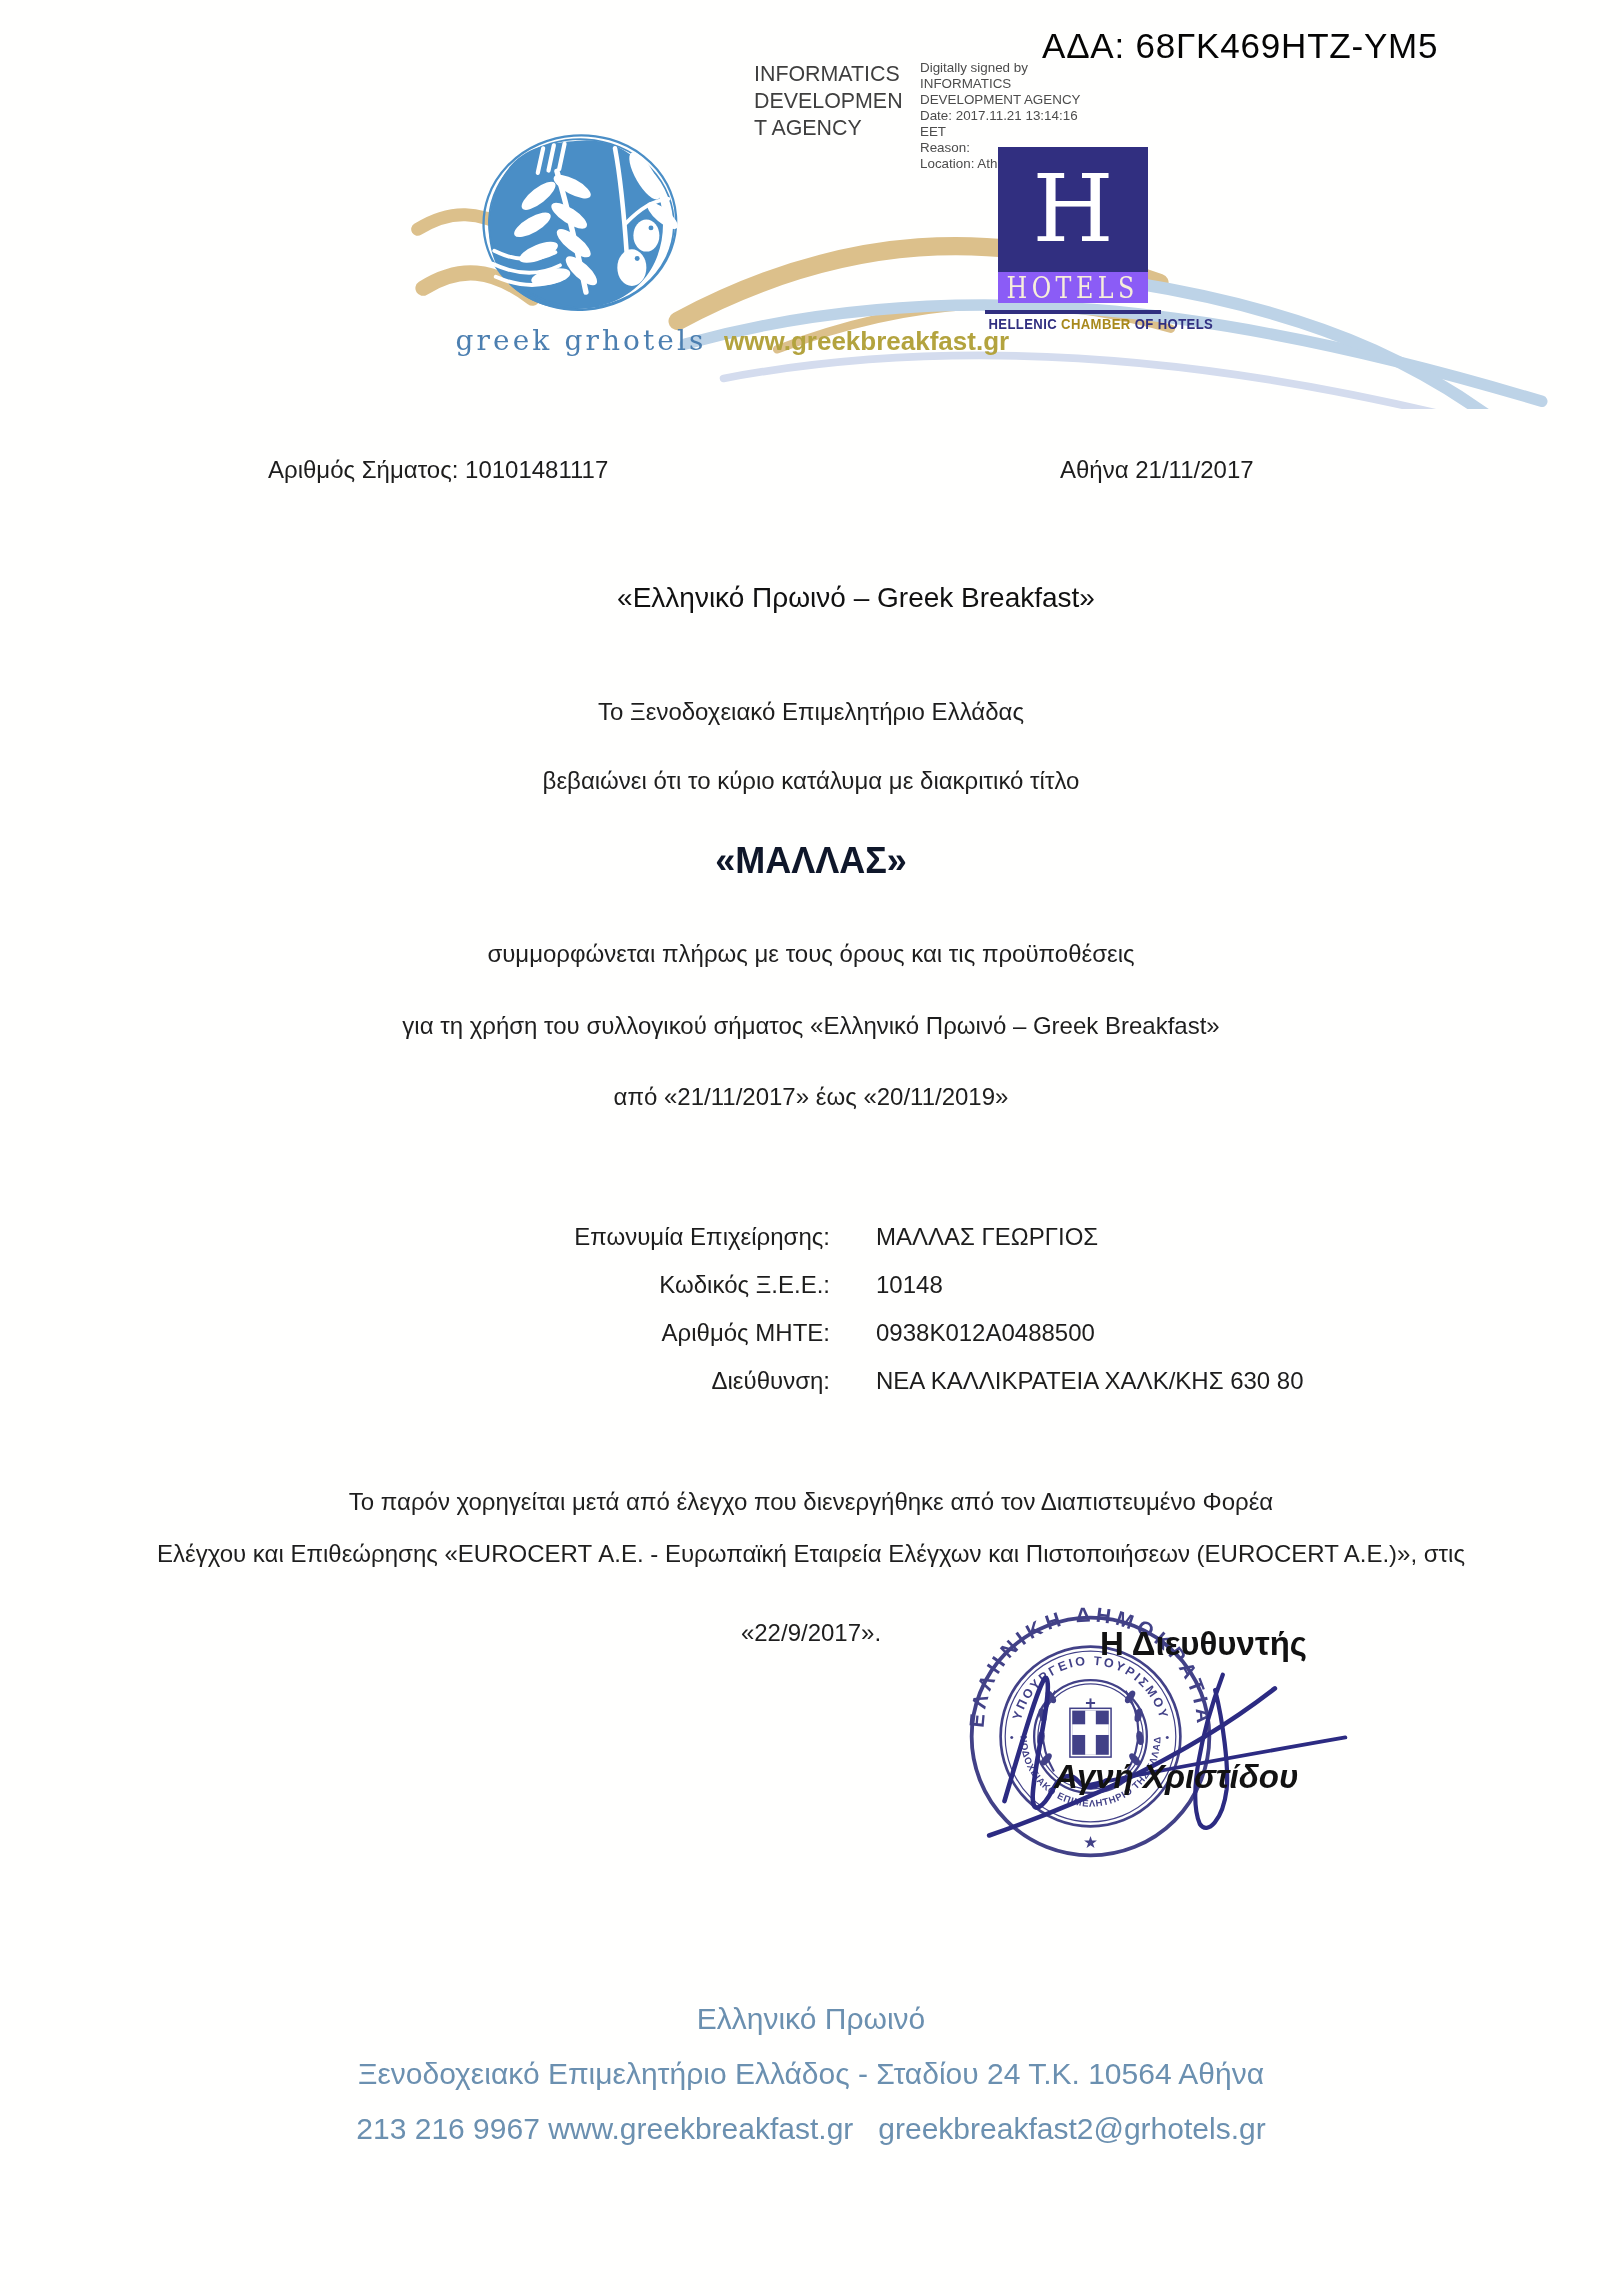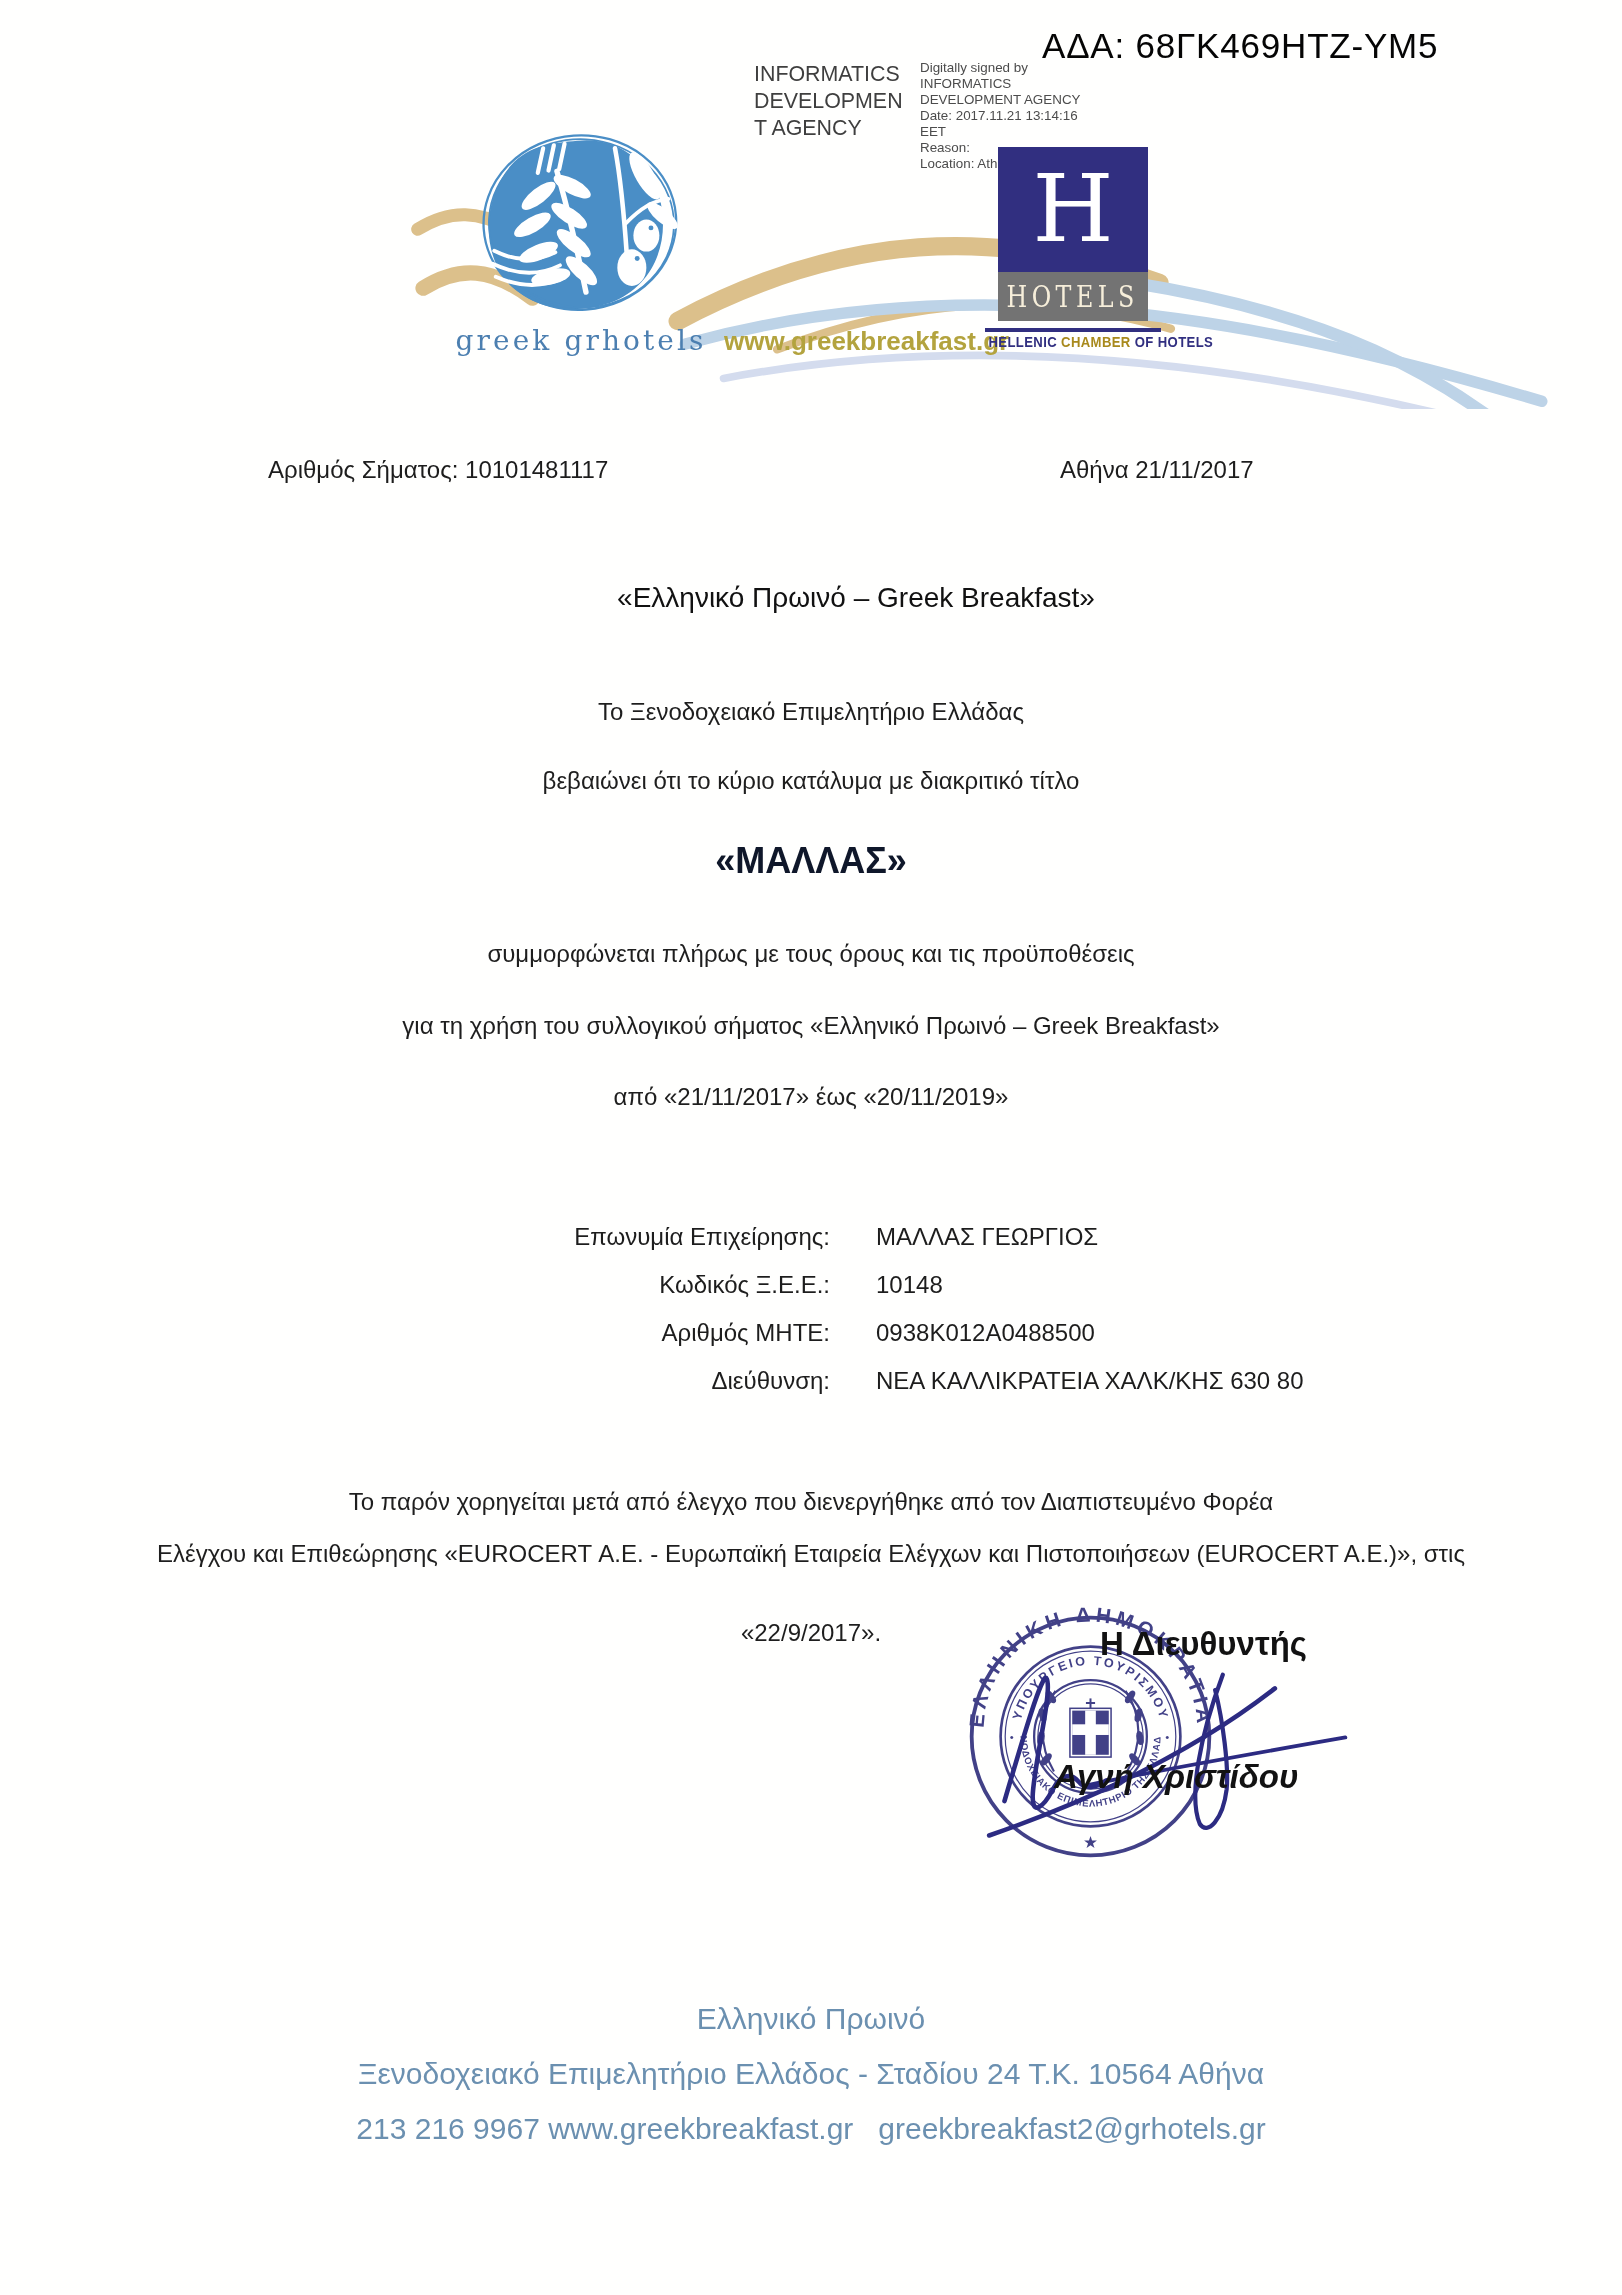--- a/index.html
+++ b/index.html
@@ -17,21 +17,21 @@
   .waves{left:31px;top:149px;width:1561px;height:260px;z-index:0;}
   
   .gb-logo{left:468px;top:130px;width:226px;height:195px;z-index:1;}
   .gb-caption{left:428px;top:324px;width:306px;text-align:center;
     font-family:"DejaVu Serif","Liberation Serif",serif;font-size:28px;letter-spacing:3.1px;color:#4c7fb0;}
   .gb-url{left:724px;top:326px;font-size:26px;font-weight:bold;color:#b3a33e;white-space:nowrap;}
   
   .h-logo{left:984px;top:147px;width:178px;text-align:center;z-index:1;}
   .h-box{margin:0 auto;width:150px;height:125px;background:#312f80;display:flex;align-items:center;justify-content:center;}
   .h-letter{font-family:"DejaVu Serif","Liberation Serif",serif;font-size:93px;color:#ffffff;line-height:1;}
-  .h-band{margin:0 auto;width:150px;height:49px;background:#737373;display:flex;align-items:center;justify-content:center;}
+  .h-band{margin:0 auto;width:150px;height:31px;background:#8b5cf6;display:flex;align-items:center;justify-content:center;}
   .h-band-text{font-family:"DejaVu Serif","Liberation Serif",serif;font-size:29px;letter-spacing:5.4px;color:#f6eeda;transform:scaleX(.82);}
   .h-rule{margin:6.9px auto 0 auto;width:176px;height:3.8px;background:#312f80;}
   .h-sub{margin-top:3.1px;font-size:13.8px;font-weight:bold;letter-spacing:0.4px;white-space:nowrap;transform:scaleX(.95);}
   .h-sub .navy{color:#312f80;} .h-sub .gold{color:#a8891c;}
   
   .serial{left:268px;top:456px;font-size:24px;}
   .place-date{left:1060px;top:456px;font-size:24px;}
   
   .cline{left:0;top:0;width:1622px;text-align:center;font-size:24px;color:#1e1e1e;}
   .title{top:582px;font-size:28px;font-weight:normal;color:#111;padding-left:45px;}

